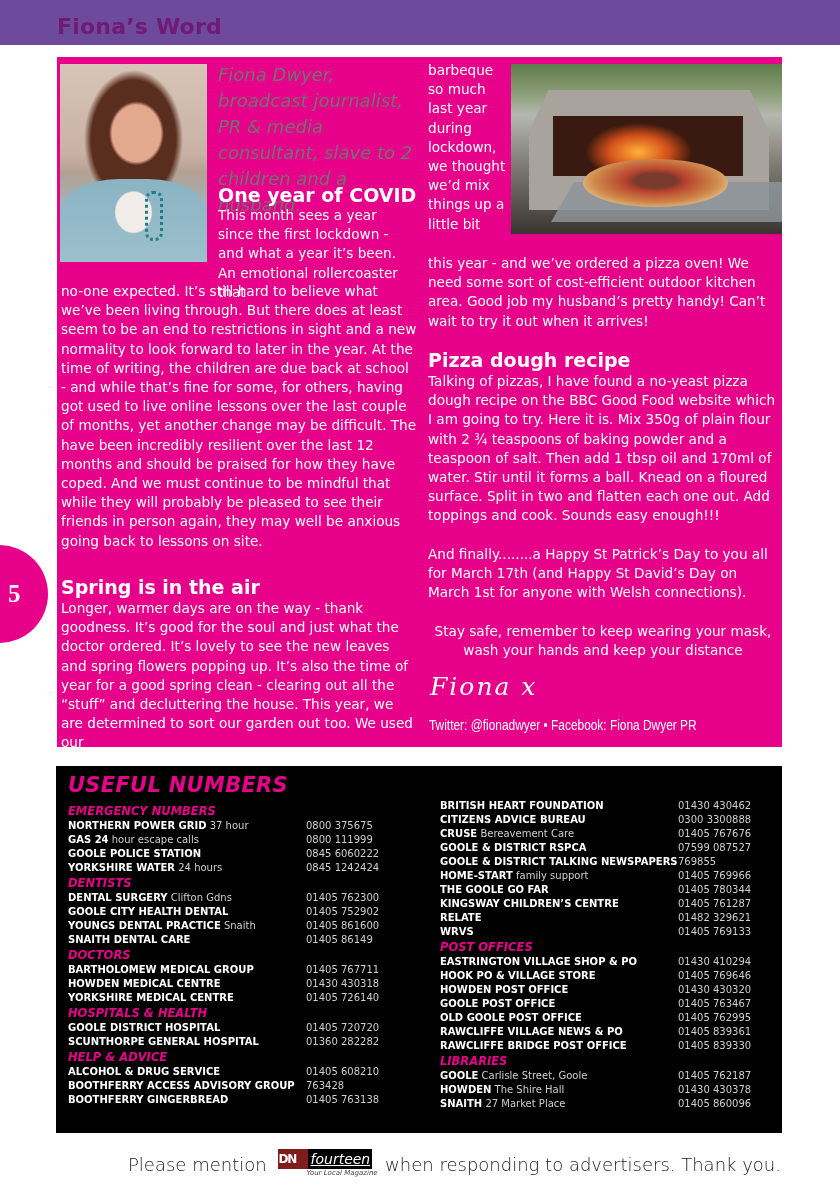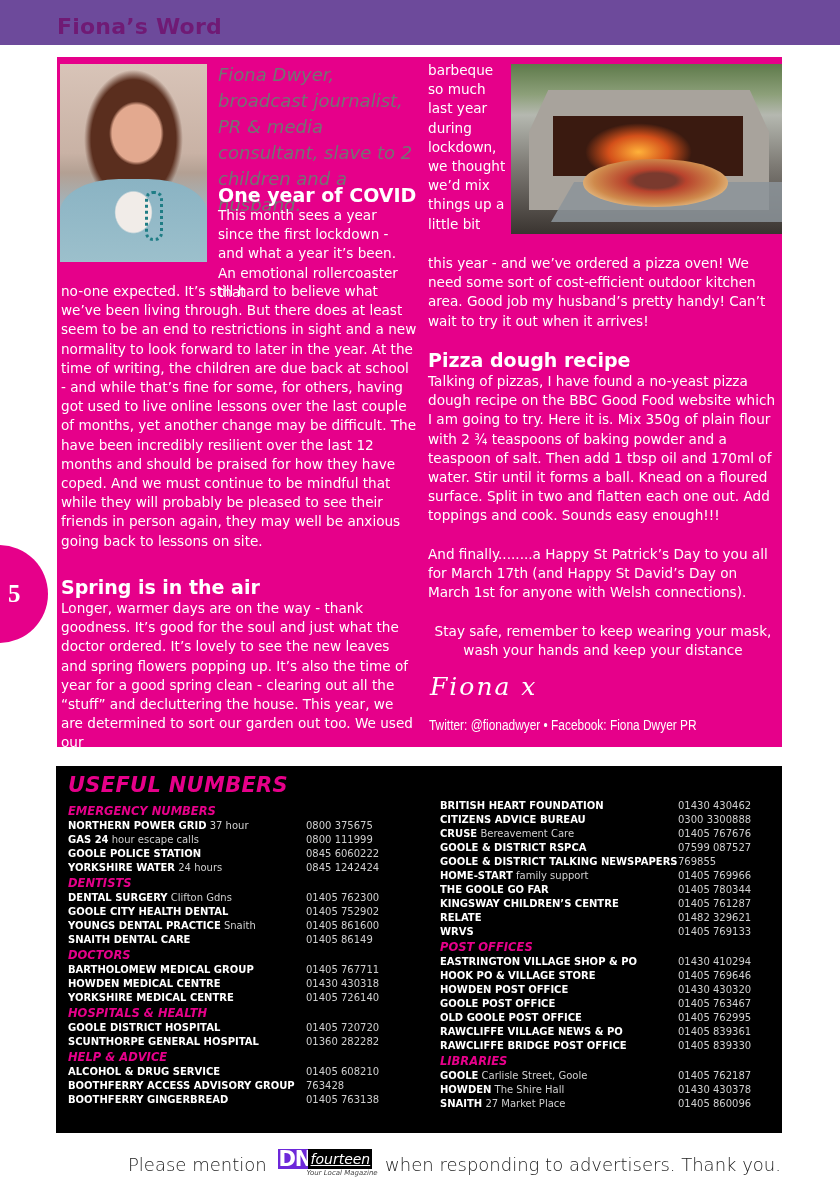--- a/index.html
+++ b/index.html
@@ -51,21 +51,21 @@
   .row { position:relative; height:14px; line-height:14px; font-size:10px; white-space:nowrap; }
   .row .n { font-weight:bold; color:#fff; }
   .row .d { color:#d0d0d0; font-weight:normal; }
   .row .p { position:absolute; top:0; color:#cfcfcf; }
   .col-left .row .p { left:238px; }
   .col-right .row .p { left:238px; }
 
   .footer { position:absolute; left:128px; top:1149px; font-size:18px; color:#222; font-family:"DejaVu Sans", sans-serif; font-weight:300; white-space:nowrap; }
   .footer span { vertical-align:middle; }
   .logo { display:inline-block; position:relative; width:95px; height:30px; margin:0 6px; vertical-align:middle; }
-  .logo .dn { position:absolute; left:0; top:0; width:30px; height:20px; background:#6d28d9; color:#fff; font-weight:bold; font-size:21px; line-height:20px; text-align:right; letter-spacing:-1px; }
+  .logo .dn { position:absolute; left:0; top:0; width:30px; height:20px; background:#7f1d1d; color:#fff; font-weight:bold; font-size:12px; line-height:20px; text-align:left; letter-spacing:-1px; }
   .logo .four { position:absolute; left:30px; top:0; width:64px; height:20px; background:#000; color:#fff; font-style:italic; font-size:14px; line-height:20px; text-align:center; text-decoration:underline; }
   .logo .tag { position:absolute; left:28px; top:20px; font-size:7px; font-style:italic; color:#444; }
 </style>
 </head>
 <body>
 
 <div class="header-band"></div>
 <div class="header-title">Fiona’s Word</div>
 
 <div class="pink-box"></div>

